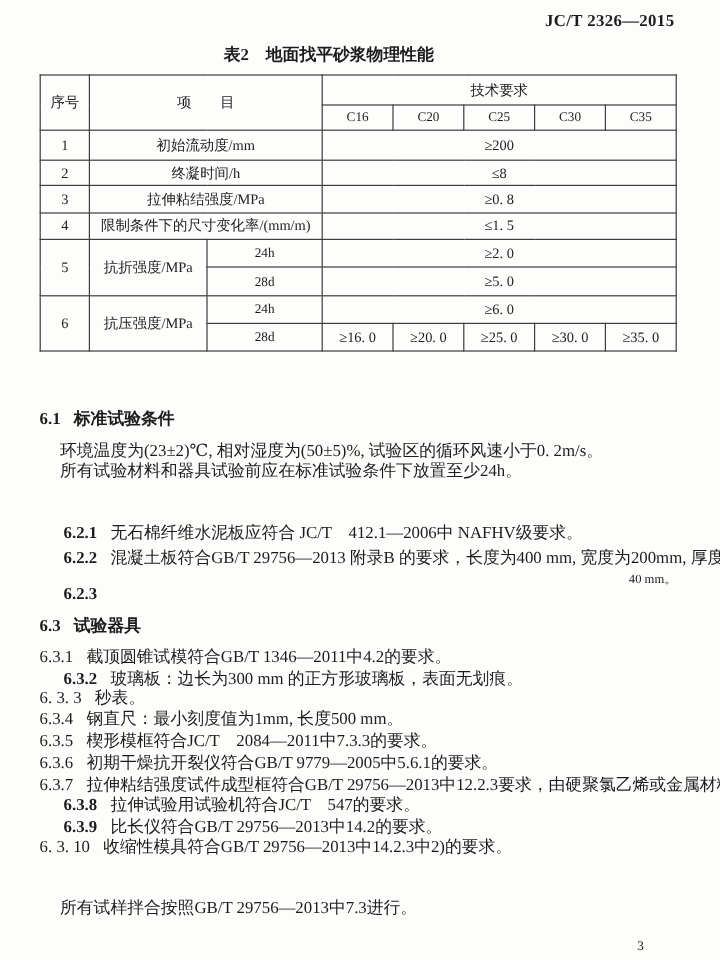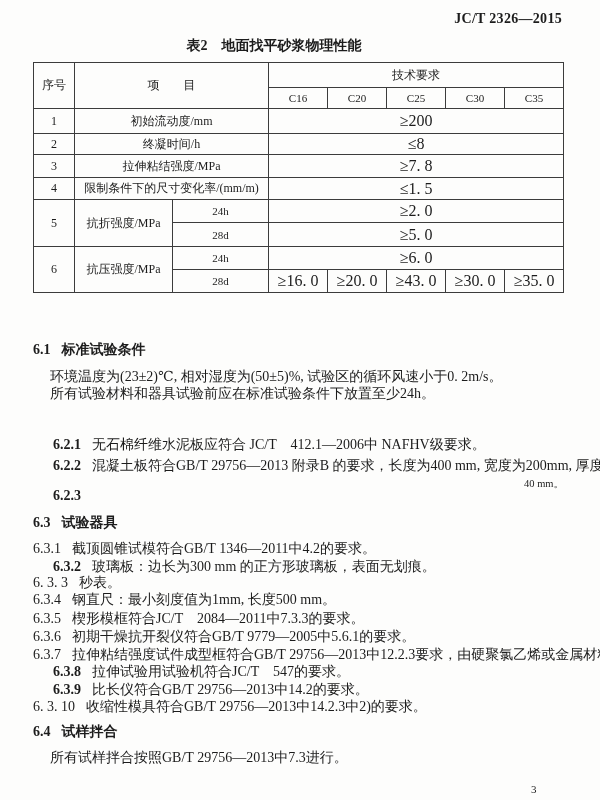--- a/index.html
+++ b/index.html
@@ -30,21 +30,21 @@
     font-size:12px;
   }
   table.spec td{
     border:1px solid #3c3c3c;
     text-align:center;vertical-align:middle;
     padding:0 2px;overflow:hidden;white-space:nowrap;
   }
   table.spec{border:1.5px solid #333;}
   .grade-cell{font-size:11px;font-family:"Liberation Serif","DejaVu Serif",serif;}
   .age-cell{font-size:11px;}
-  .val-cell{font-size:16px;}
+  .val-cell{font-size:12px;}
   .sec-line{
     position:absolute;left:33px;right:36px;
     font-size:14px;line-height:17.5px;white-space:nowrap;
   }
   .sec-line.head{font-weight:bold;}
   .sec-line .num{display:inline-block;margin-right:11px;}
   .sec-line .num.b{font-weight:bold;margin-left:20px;}
   .sec-line.para{left:50px;}
   .sec-line.small{font-size:10.5px;text-align:right;}
   .page-number{
@@ -92,21 +92,21 @@
         <td colspan="5" class="val-cell">≥200</td>
       </tr>
       <tr style="height:21px">
         <td>2</td>
         <td colspan="2">终凝时间/h</td>
         <td colspan="5" class="val-cell">≤8</td>
       </tr>
       <tr style="height:23px">
         <td>3</td>
         <td colspan="2">拉伸粘结强度/MPa</td>
-        <td colspan="5" class="val-cell">≥7. 8</td>
+        <td colspan="5" class="val-cell">≥0. 8</td>
       </tr>
       <tr style="height:22px">
         <td>4</td>
         <td colspan="2">限制条件下的尺寸变化率/(mm/m)</td>
         <td colspan="5" class="val-cell">≤1. 5</td>
       </tr>
 
       <tr style="height:23px">
         <td rowspan="2">5</td>
         <td rowspan="2">抗折强度/MPa</td>
@@ -121,21 +121,21 @@
       <tr style="height:23px">
         <td rowspan="2">6</td>
         <td rowspan="2">抗压强度/MPa</td>
         <td class="age-cell">24h</td>
         <td colspan="5" class="val-cell">≥6. 0</td>
       </tr>
       <tr style="height:23px">
         <td class="age-cell">28d</td>
         <td class="val-cell">≥16. 0</td>
         <td class="val-cell">≥20. 0</td>
-        <td class="val-cell">≥43. 0</td>
+        <td class="val-cell">≥25. 0</td>
         <td class="val-cell">≥30. 0</td>
         <td class="val-cell">≥35. 0</td>
       </tr>
     </tbody>
   </table>
 
 
   <div class="sec-line head" style="top:341px"><span class="num">6.1</span><span>标准试验条件</span></div>
 
   <div class="sec-line para" style="top:368px">环境温度为(23±2)℃, 相对湿度为(50±5)%, 试验区的循环风速小于0. 2m/s。</div>
@@ -153,19 +153,18 @@
   <div class="sec-line" style="top:558px"><span class="num b">6.3.2</span><span>玻璃板：边长为300  mm 的正方形玻璃板，表面无划痕。</span></div>
   <div class="sec-line" style="top:574px"><span class="num">6. 3. 3</span><span>秒表。</span></div>
   <div class="sec-line" style="top:591px"><span class="num">6.3.4</span><span>钢直尺：最小刻度值为1mm, 长度500  mm。</span></div>
   <div class="sec-line" style="top:610px"><span class="num">6.3.5</span><span>楔形模框符合JC/T　2084—2011中7.3.3的要求。</span></div>
   <div class="sec-line" style="top:628px"><span class="num">6.3.6</span><span>初期干燥抗开裂仪符合GB/T 9779—2005中5.6.1的要求。</span></div>
   <div class="sec-line" style="top:646px"><span class="num">6.3.7</span><span>拉伸粘结强度试件成型框符合GB/T 29756—2013中12.2.3要求，由硬聚氯乙烯或金属材料制成。</span></div>
   <div class="sec-line" style="top:663px"><span class="num b">6.3.8</span><span>拉伸试验用试验机符合JC/T　547的要求。</span></div>
   <div class="sec-line" style="top:681px"><span class="num b">6.3.9</span><span>比长仪符合GB/T 29756—2013中14.2的要求。</span></div>
   <div class="sec-line" style="top:698px"><span class="num">6. 3. 10</span><span>收缩性模具符合GB/T 29756—2013中14.2.3中2)的要求。</span></div>
 
-  <div class="sec-line head" style="top:723px"><span class="num">6.4</span><span>试样拌合</span></div>
 
   <div class="sec-line para" style="top:749px">所有试样拌合按照GB/T 29756—2013中7.3进行。</div>
 
   <div class="page-number">3</div>
 
 </div>
 
 </body></html>

